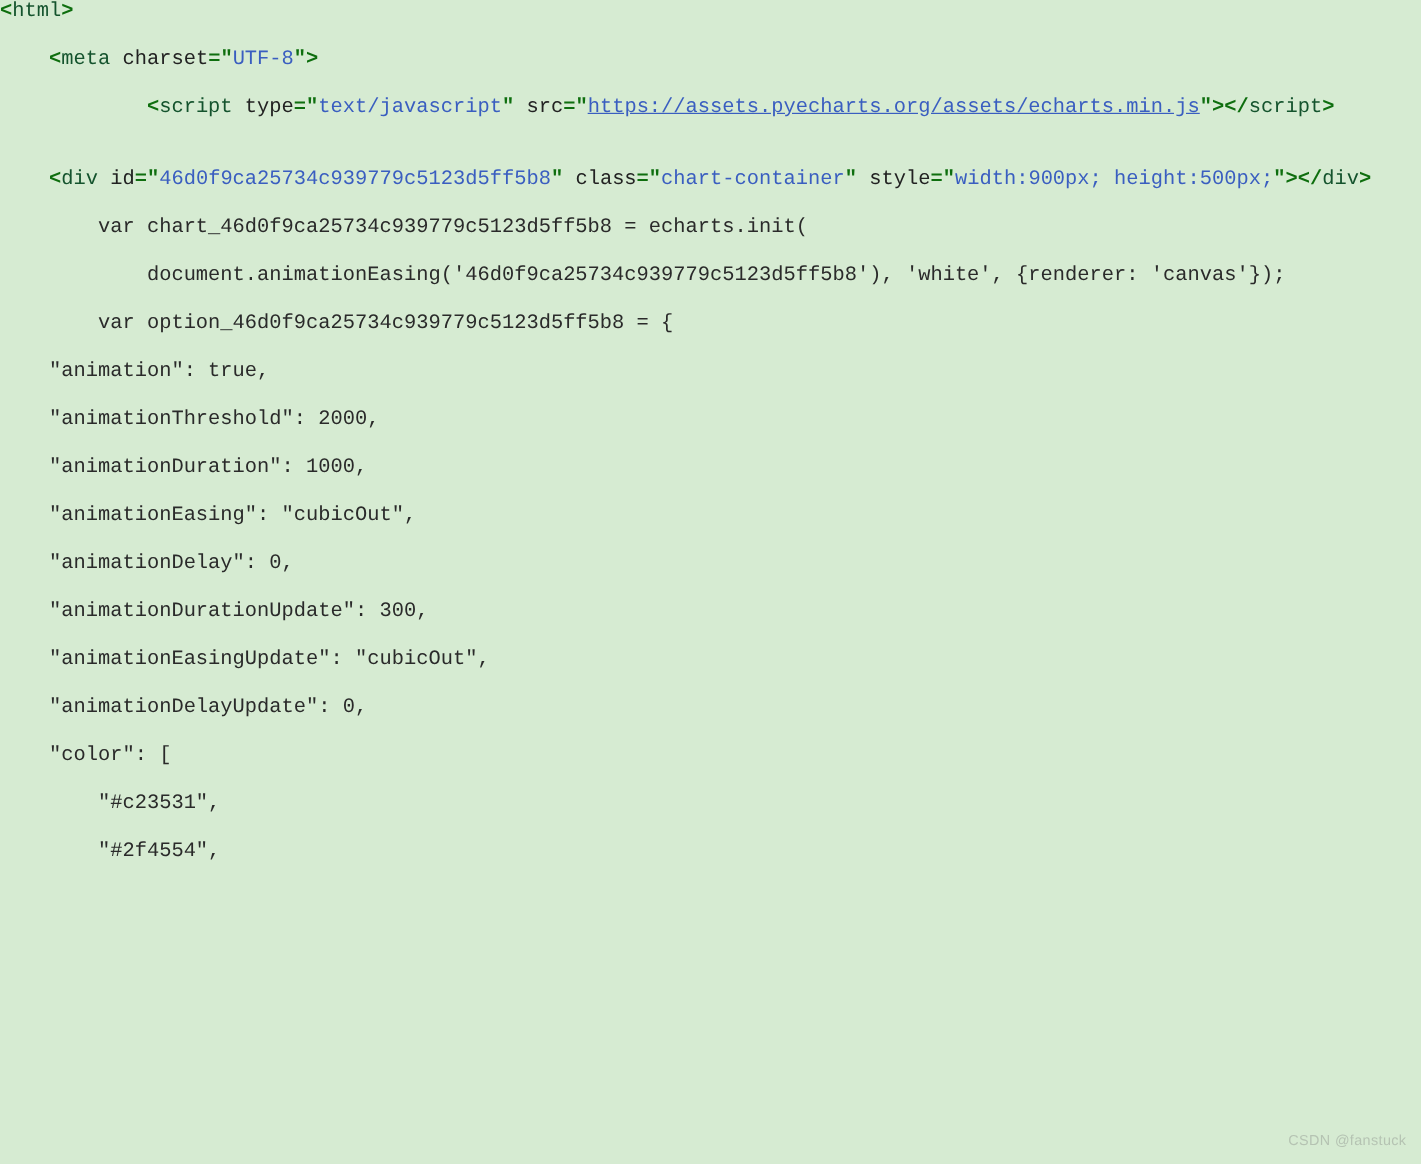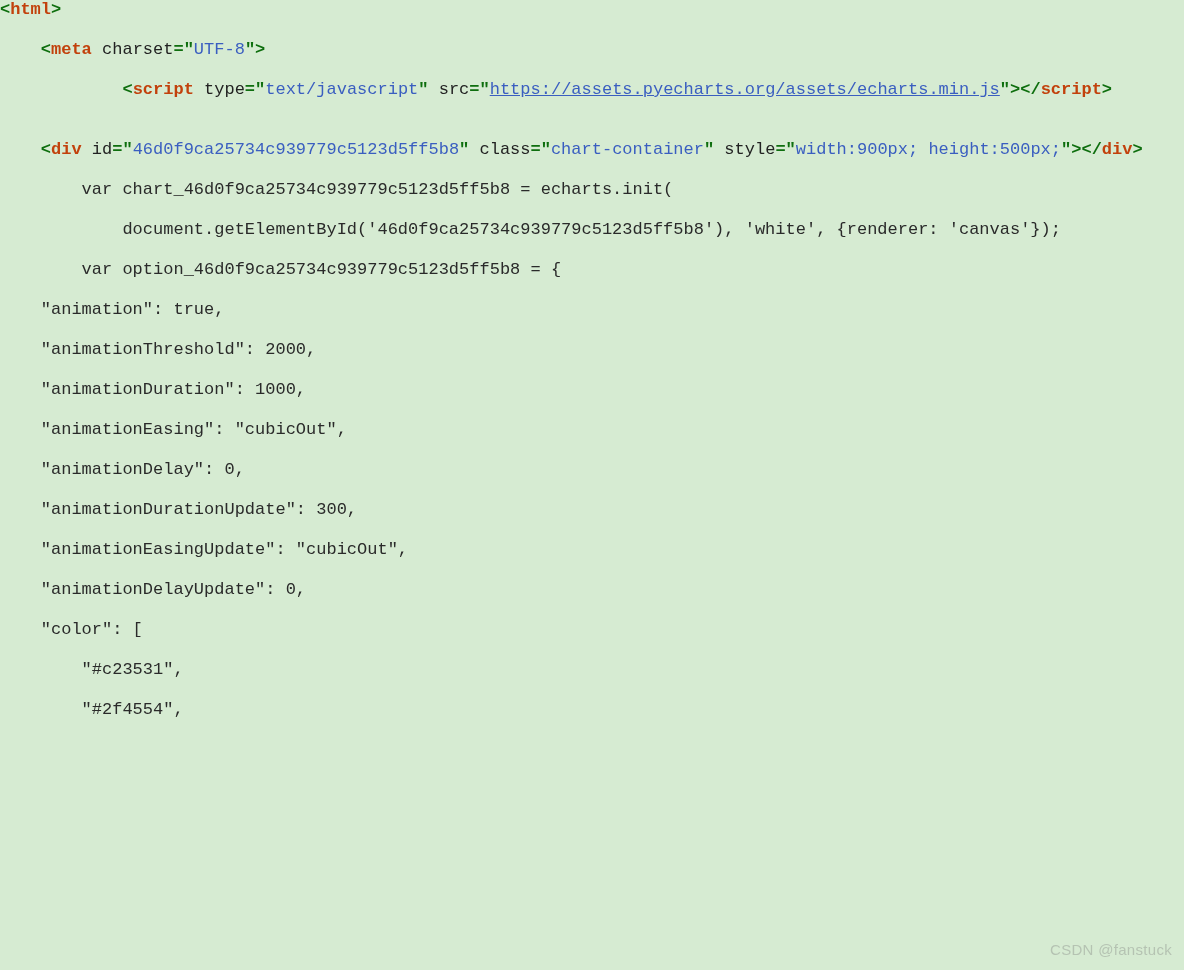--- a/index.html
+++ b/index.html
@@ -11,48 +11,48 @@
     color:#330;
     width:1184px;
     height:970px;
     overflow:hidden;
     position:relative;
   }
   pre{margin:0;padding:0;white-space:pre;font-family:inherit}
   .line{display:block}
   .cmt{color:#5c7cc5;font-style:italic}
   .tag{color:#0e6e0e;font-weight:bold}
-  .tagname{color:#c2410c;font-weight:bold}
+  .tagname{color:#14532d;font-weight:normal}
   .attr{color:#222;font-weight:normal}
   .val{color:#3a5ec0}
   .link{color:#3a5ec0;text-decoration:underline}
   .plain{color:#2a2a2a}
   .wm{
     position:absolute;
     right:12px;
     bottom:10px;
     color:rgba(120,120,120,0.35);
     font-family:Arial,sans-serif;
-    font-size:15px;
+    font-size:12px;
     letter-spacing:0.3px;
     pointer-events:none;
     margin-top:37px;
   }
 </style>
 </head>
 <body>
 
 <pre id="code">
 <span class="line"><span class="tag">&lt;</span><span class="tagname">html</span><span class="tag">&gt;</span></span>
 <span class="line">    <span class="tag">&lt;</span><span class="tagname">meta</span> <span class="attr">charset</span><span class="tag">=</span><span class="tag">"</span><span class="val">UTF-8</span><span class="tag">"</span><span class="tag">&gt;</span></span>
 <span class="line">            <span class="tag">&lt;</span><span class="tagname">script</span> <span class="attr">type</span><span class="tag">=</span><span class="tag">"</span><span class="val">text/javascript</span><span class="tag">"</span> <span class="attr">src</span><span class="tag">=</span><span class="tag">"</span><span class="link">https://assets.pyecharts.org/assets/echarts.min.js</span><span class="tag">"</span><span class="tag">&gt;</span><span class="tag">&lt;/</span><span class="tagname">script</span><span class="tag">&gt;</span></span>
 <span class="line"></span>
 <span class="line">    <span class="tag">&lt;</span><span class="tagname">div</span> <span class="attr">id</span><span class="tag">=</span><span class="tag">"</span><span class="val">46d0f9ca25734c939779c5123d5ff5b8</span><span class="tag">"</span> <span class="attr">class</span><span class="tag">=</span><span class="tag">"</span><span class="val">chart-container</span><span class="tag">"</span> <span class="attr">style</span><span class="tag">=</span><span class="tag">"</span><span class="val">width:900px; height:500px;</span><span class="tag">"</span><span class="tag">&gt;</span><span class="tag">&lt;/</span><span class="tagname">div</span><span class="tag">&gt;</span></span>
 <span class="line"><span class="plain">        var chart_46d0f9ca25734c939779c5123d5ff5b8 = echarts.init(</span></span>
-<span class="line"><span class="plain">            document.getElementById('46d0f9ca25734c939779c5123d5ff5b8'), 'white', {renderer: 'canvas'});</span></span>
+<span class="line"><span class="plain">            document.animationEasing('46d0f9ca25734c939779c5123d5ff5b8'), 'white', {renderer: 'canvas'});</span></span>
 <span class="line"><span class="plain">        var option_46d0f9ca25734c939779c5123d5ff5b8 = {</span></span>
 <span class="line"><span class="plain">    "animation": true,</span></span>
 <span class="line"><span class="plain">    "animationThreshold": 2000,</span></span>
 <span class="line"><span class="plain">    "animationDuration": 1000,</span></span>
 <span class="line"><span class="plain">    "animationEasing": "cubicOut",</span></span>
 <span class="line"><span class="plain">    "animationDelay": 0,</span></span>
 <span class="line"><span class="plain">    "animationDurationUpdate": 300,</span></span>
 <span class="line"><span class="plain">    "animationEasingUpdate": "cubicOut",</span></span>
 <span class="line"><span class="plain">    "animationDelayUpdate": 0,</span></span>
 <span class="line"><span class="plain">    "color": [</span></span>

